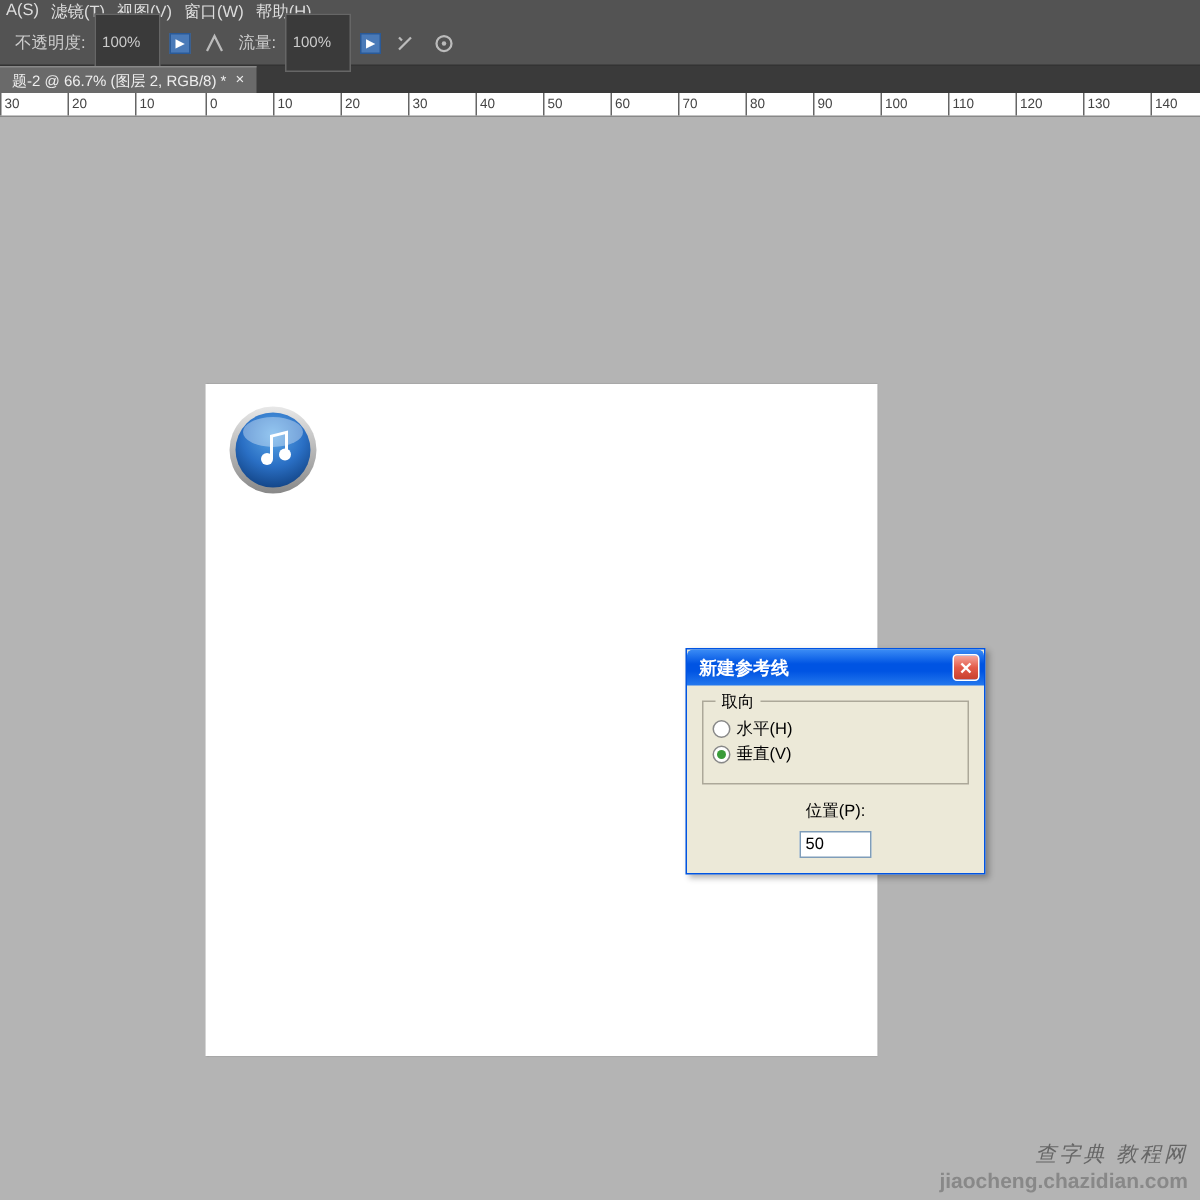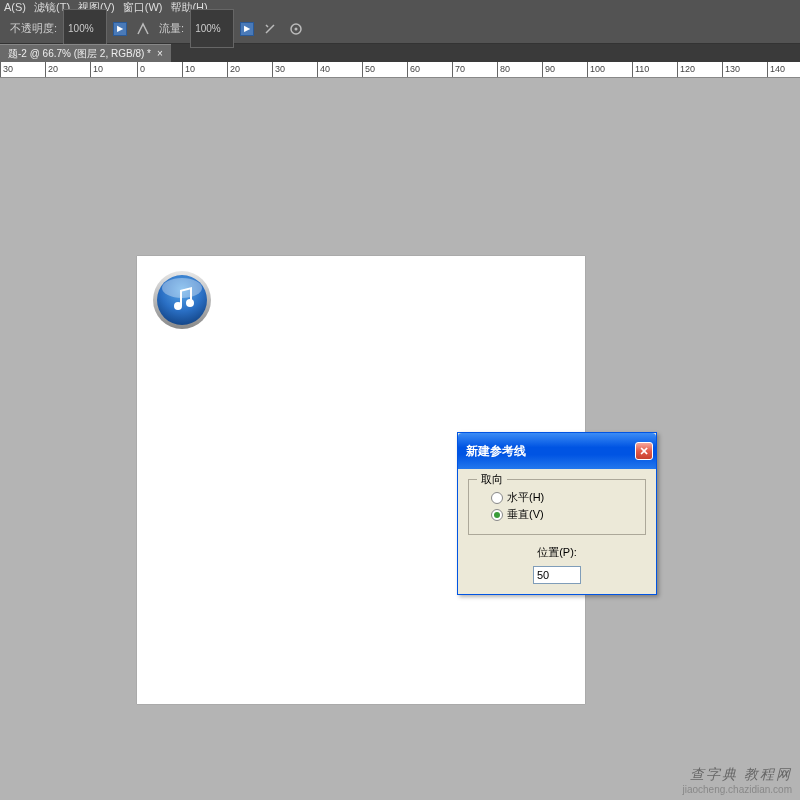--- a/index.html
+++ b/index.html
@@ -134,21 +134,21 @@
     .dialog {
       position: absolute;
       left: 457px;
       top: 354px;
       width: 200px;
       background: #ece9d8;
       border: 1px solid #0054e3;
       box-shadow: 2px 2px 4px rgba(0,0,0,0.3);
     }
     .dialog-titlebar {
-      height: 36px;
+      height: 24px;
       background: linear-gradient(to bottom, #3b8cf5, #0054e3 40%, #0054e3 60%, #2478ed);
       display: flex;
       align-items: center;
       justify-content: space-between;
       padding: 0 3px 0 8px;
       color: #fff;
       font-weight: bold;
       font-size: 12px;
       border-radius: 4px 4px 0 0;
     }
@@ -169,21 +169,21 @@
     .dialog-body {
       padding: 10px;
       display: flex;
       gap: 10px;
     }
     .dialog-left { flex: 1; }
     .dialog-right { display: flex; flex-direction: column; gap: 6px; }
     
     .fieldset {
       border: 1px solid #aca899;
-      padding: 8px 22px 10px;
+      padding: 8px 6px 10px;
       position: relative;
     }
     .fieldset-legend {
       position: absolute;
       top: -8px;
       left: 8px;
       background: #ece9d8;
       padding: 0 4px;
       font-size: 11px;
     }
@@ -249,21 +249,21 @@
     .watermark {
       position: absolute;
       right: 8px;
       bottom: 6px;
       color: #666;
       text-align: right;
       font-size: 14px;
       line-height: 1.3;
     }
     .watermark .line1 { letter-spacing: 2px; font-style: italic; }
-    .watermark .line2 { font-size: 10px; color: #888; }
+    .watermark .line2 { font-size: 14px; color: #888; font-weight: bold; }
   </style>
 </head>
 <body>
 
 <div class="menu-bar">
   <span>A(S)</span>
   <span>滤镜(T)</span>
   <span>视图(V)</span>
   <span>窗口(W)</span>
   <span>帮助(H)</span>

